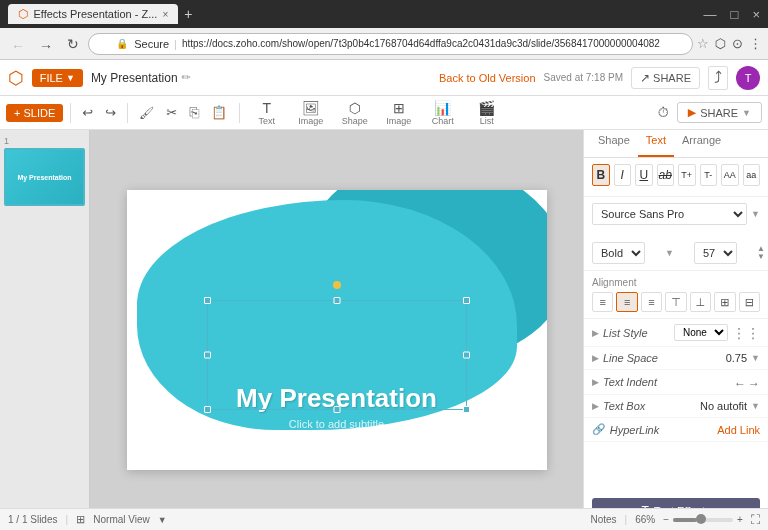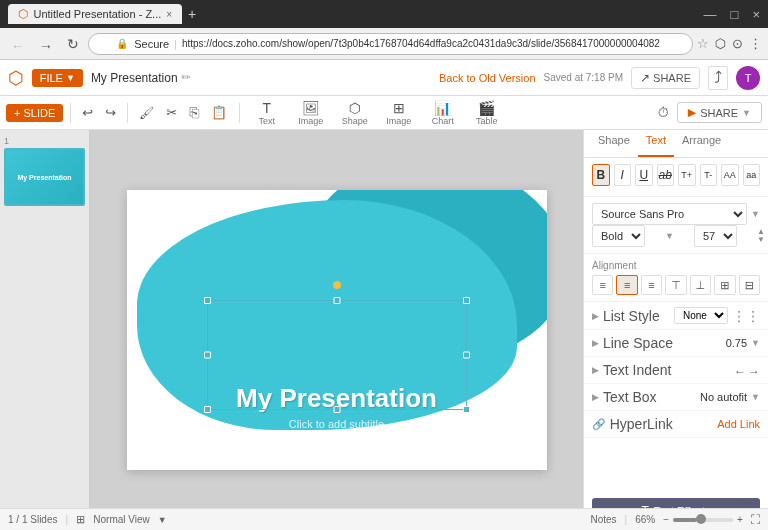--- a/index.html
+++ b/index.html
@@ -350,21 +350,21 @@
       height: 22px;
       border: 1px solid #ddd;
       border-radius: 2px;
       font-size: 11px;
       padding: 0 4px;
       background: #fff;
       color: #333;
       cursor: pointer;
     }
     .style-size-row {
-      display: flex; align-items: center; gap: 20px; margin-top: 0;
+      display: flex; align-items: center; gap: 20px; margin-top: 17px;
     }
     .style-dropdown, .size-dropdown {
       height: 22px;
       border: 1px solid #ddd;
       border-radius: 2px;
       font-size: 11px;
       padding: 0 4px;
       background: #fff;
       color: #333;
       cursor: pointer;
@@ -389,21 +389,21 @@
       cursor: pointer;
       display: flex; align-items: center; justify-content: center;
       font-size: 11px; color: #555;
     }
 
     .prop-row {
       display: flex; align-items: center; padding: 5px 8px;
       border-bottom: 1px solid #f5f5f5;
     }
     .prop-arrow { color: #999; font-size: 9px; margin-right: 4px; cursor: pointer; }
-    .prop-label { color: #555; font-size: 14px; flex: 1; }
+    .prop-label { color: #555; font-size: 11px; flex: 1; font-style: italic; }
     .prop-value { color: #333; font-size: 11px; margin-right: 4px; }
     .prop-dropdown-arrow { color: #999; font-size: 9px; }
     .prop-select {
       border: 1px solid #ddd;
       border-radius: 2px;
       padding: 1px 4px;
       font-size: 10px;
       background: #fff;
       cursor: pointer;
     }
@@ -446,21 +446,21 @@
     .zoom-fill { height: 100%; width: 40%; background: #888; border-radius: 2px; }
     .zoom-thumb { position: absolute; top: -4px; left: 38%; width: 10px; height: 10px; background: #888; border-radius: 50%; }
   </style>
 </head>
 <body>
 
 <div class="title-bar">
   <div class="title-bar-left">
     <div class="title-tab">
       <span style="color:#e05a00; font-size:12px;">⬡</span>
-      <span>Untitled Presentation - Z...</span>
+      <span>Effects Presentation - Z...</span>
       <span class="close-x">×</span>
     </div>
     <span style="color:#ccc; font-size:14px;">+</span>
   </div>
   <div class="title-bar-right">
     <span class="win-btn">—</span>
     <span class="win-btn">□</span>
     <span class="win-btn">×</span>
   </div>
 </div>
@@ -532,21 +532,21 @@
   <div class="toolbar-tool">
     <span class="icon">⊞</span>
     <span class="label">Image</span>
   </div>
   <div class="toolbar-tool">
     <span class="icon">📊</span>
     <span class="label">Chart</span>
   </div>
   <div class="toolbar-tool">
     <span class="icon">🎬</span>
-    <span class="label">Table</span>
+    <span class="label">List</span>
   </div>
   <div class="spacer"></div>
   <span class="toolbar-btn" style="font-size:14px;">⏱</span>
   <div class="play-btn">
     <span class="play-triangle">▶</span>
     <span>SHARE</span>
     <span style="font-size:9px; color:#999;">▼</span>
   </div>
 </div>
 

